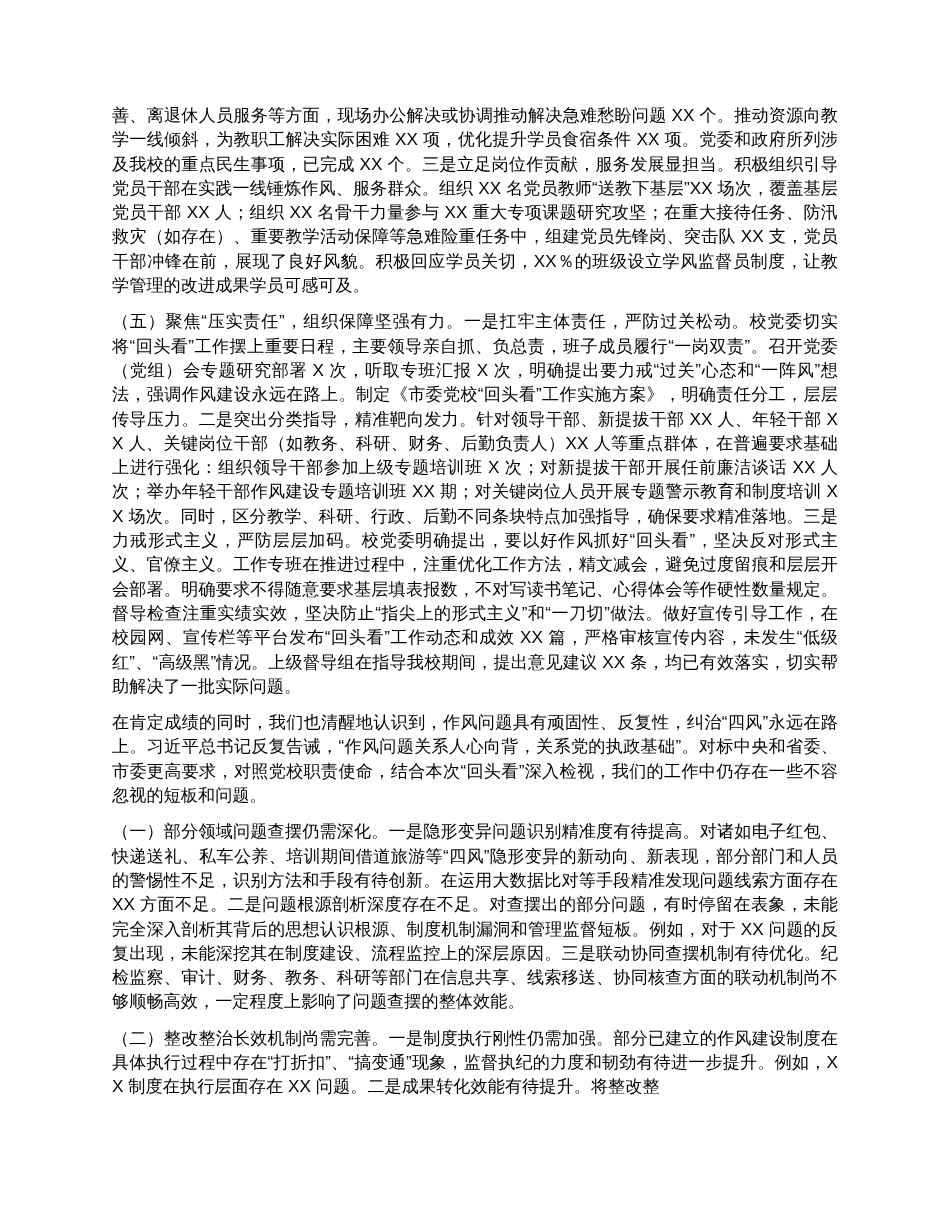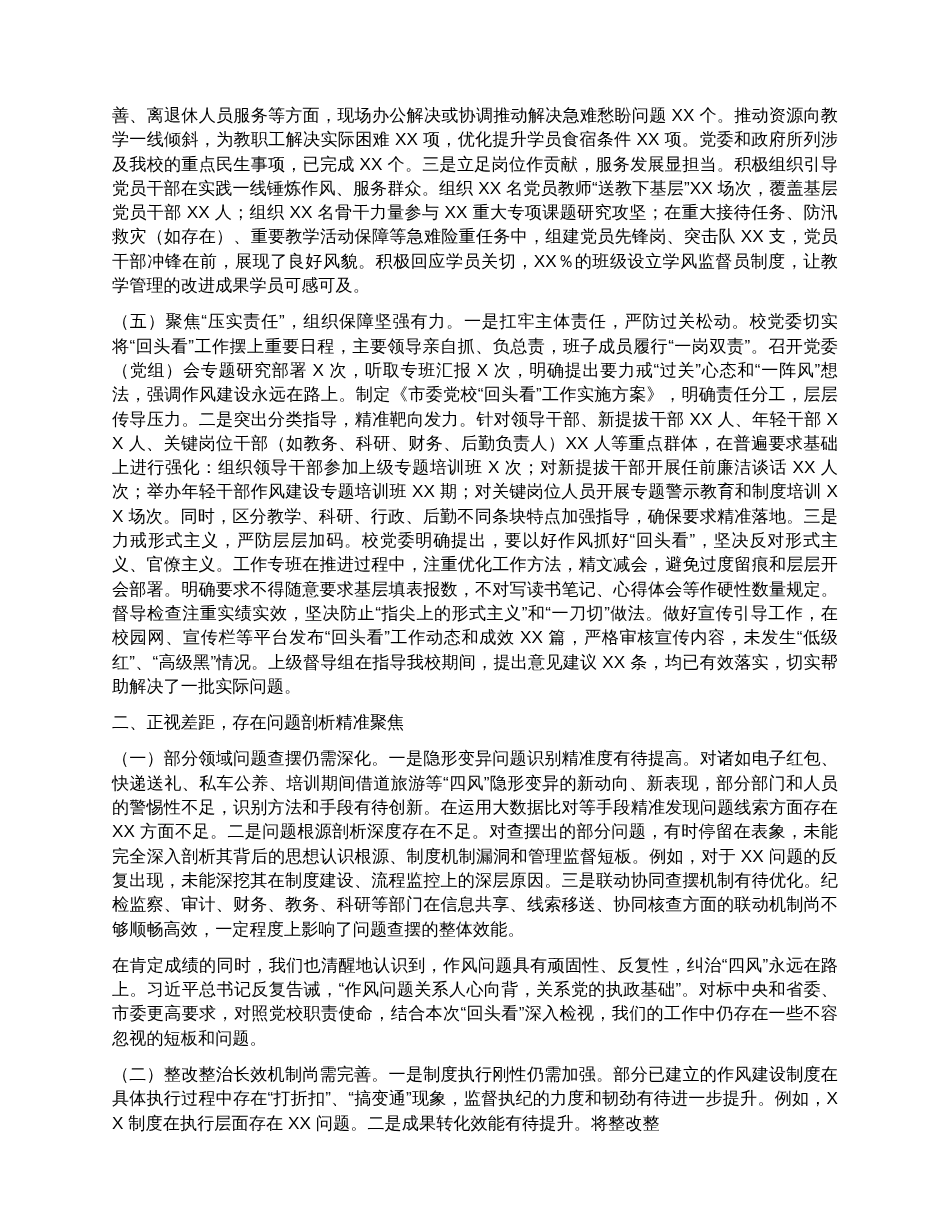--- a/index.html
+++ b/index.html
@@ -53,22 +53,21 @@
 </head>
 <body>
 
 <div class="page">
   <div class="doc-body">
 
     <p class="para">善、离退休人员服务等方面，现场办公解决或协调推动解决急难愁盼问题 XX 个。推动资源向教学一线倾斜，为教职工解决实际困难 XX 项，优化提升学员食宿条件 XX 项。党委和政府所列涉及我校的重点民生事项，已完成 XX 个。三是立足岗位作贡献，服务发展显担当。积极组织引导党员干部在实践一线锤炼作风、服务群众。组织 XX 名党员教师“送教下基层”XX 场次，覆盖基层党员干部 XX 人；组织 XX 名骨干力量参与 XX 重大专项课题研究攻坚；在重大接待任务、防汛救灾（如存在）、重要教学活动保障等急难险重任务中，组建党员先锋岗、突击队 XX 支，党员干部冲锋在前，展现了良好风貌。积极回应学员关切，XX％的班级设立学风监督员制度，让教学管理的改进成果学员可感可及。</p>
 
     <p class="para">（五）聚焦“压实责任”，组织保障坚强有力。一是扛牢主体责任，严防过关松动。校党委切实将“回头看”工作摆上重要日程，主要领导亲自抓、负总责，班子成员履行“一岗双责”。召开党委（党组）会专题研究部署 X 次，听取专班汇报 X 次，明确提出要力戒“过关”心态和“一阵风”想法，强调作风建设永远在路上。制定《市委党校“回头看”工作实施方案》，明确责任分工，层层传导压力。二是突出分类指导，精准靶向发力。针对领导干部、新提拔干部 XX 人、年轻干部 XX 人、关键岗位干部（如教务、科研、财务、后勤负责人）XX 人等重点群体，在普遍要求基础上进行强化：组织领导干部参加上级专题培训班 X 次；对新提拔干部开展任前廉洁谈话 XX 人次；举办年轻干部作风建设专题培训班 XX 期；对关键岗位人员开展专题警示教育和制度培训 XX 场次。同时，区分教学、科研、行政、后勤不同条块特点加强指导，确保要求精准落地。三是力戒形式主义，严防层层加码。校党委明确提出，要以好作风抓好“回头看”，坚决反对形式主义、官僚主义。工作专班在推进过程中，注重优化工作方法，精文减会，避免过度留痕和层层开会部署。明确要求不得随意要求基层填表报数，不对写读书笔记、心得体会等作硬性数量规定。督导检查注重实绩实效，坚决防止“指尖上的形式主义”和“一刀切”做法。做好宣传引导工作，在校园网、宣传栏等平台发布“回头看”工作动态和成效 XX 篇，严格审核宣传内容，未发生“低级红”、“高级黑”情况。上级督导组在指导我校期间，提出意见建议 XX 条，均已有效落实，切实帮助解决了一批实际问题。</p>
 
-    <p class="heading">二、正视差距，存在问题剖析精准聚焦</p>
+
+    <p class="para">在肯定成绩的同时，我们也清醒地认识到，作风问题具有顽固性、反复性，纠治“四风”永远在路上。习近平总书记反复告诫，“作风问题关系人心向背，关系党的执政基础”。对标中央和省委、市委更高要求，对照党校职责使命，结合本次“回头看”深入检视，我们的工作中仍存在一些不容忽视的短板和问题。</p>
 
     <p class="para">（一）部分领域问题查摆仍需深化。一是隐形变异问题识别精准度有待提高。对诸如电子红包、快递送礼、私车公养、培训期间借道旅游等“四风”隐形变异的新动向、新表现，部分部门和人员的警惕性不足，识别方法和手段有待创新。在运用大数据比对等手段精准发现问题线索方面存在 XX 方面不足。二是问题根源剖析深度存在不足。对查摆出的部分问题，有时停留在表象，未能完全深入剖析其背后的思想认识根源、制度机制漏洞和管理监督短板。例如，对于 XX 问题的反复出现，未能深挖其在制度建设、流程监控上的深层原因。三是联动协同查摆机制有待优化。纪检监察、审计、财务、教务、科研等部门在信息共享、线索移送、协同核查方面的联动机制尚不够顺畅高效，一定程度上影响了问题查摆的整体效能。</p>
-
-    <p class="para">在肯定成绩的同时，我们也清醒地认识到，作风问题具有顽固性、反复性，纠治“四风”永远在路上。习近平总书记反复告诫，“作风问题关系人心向背，关系党的执政基础”。对标中央和省委、市委更高要求，对照党校职责使命，结合本次“回头看”深入检视，我们的工作中仍存在一些不容忽视的短板和问题。</p>
 
     <p class="para tight">（二）整改整治长效机制尚需完善。一是制度执行刚性仍需加强。部分已建立的作风建设制度在具体执行过程中存在“打折扣”、“搞变通”现象，监督执纪的力度和韧劲有待进一步提升。例如，XX 制度在执行层面存在 XX 问题。二是成果转化效能有待提升。将整改整</p>
 
   </div>
 </div>
 
 </body></html>

